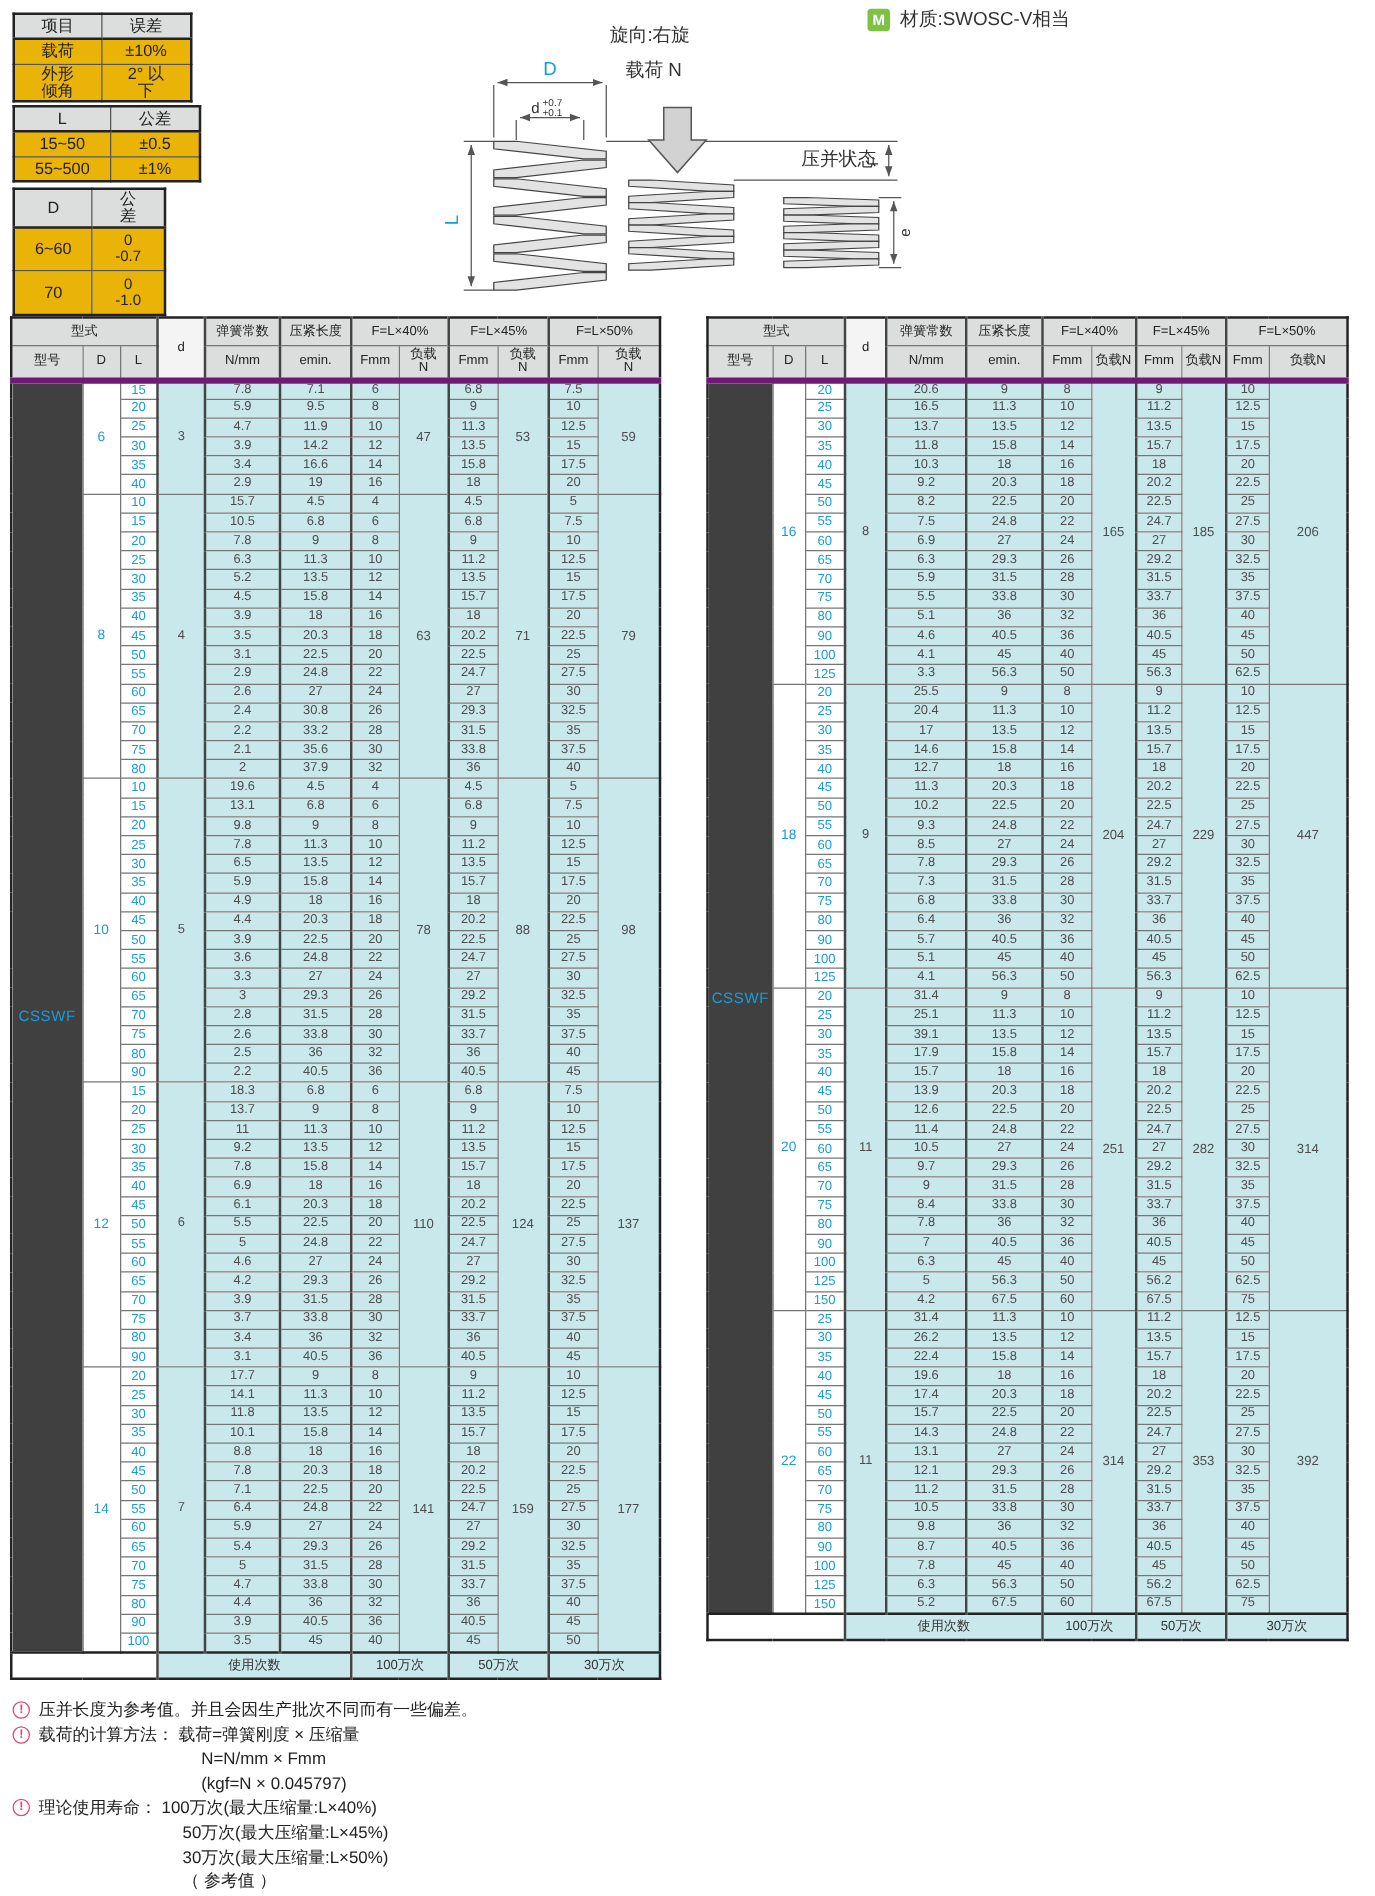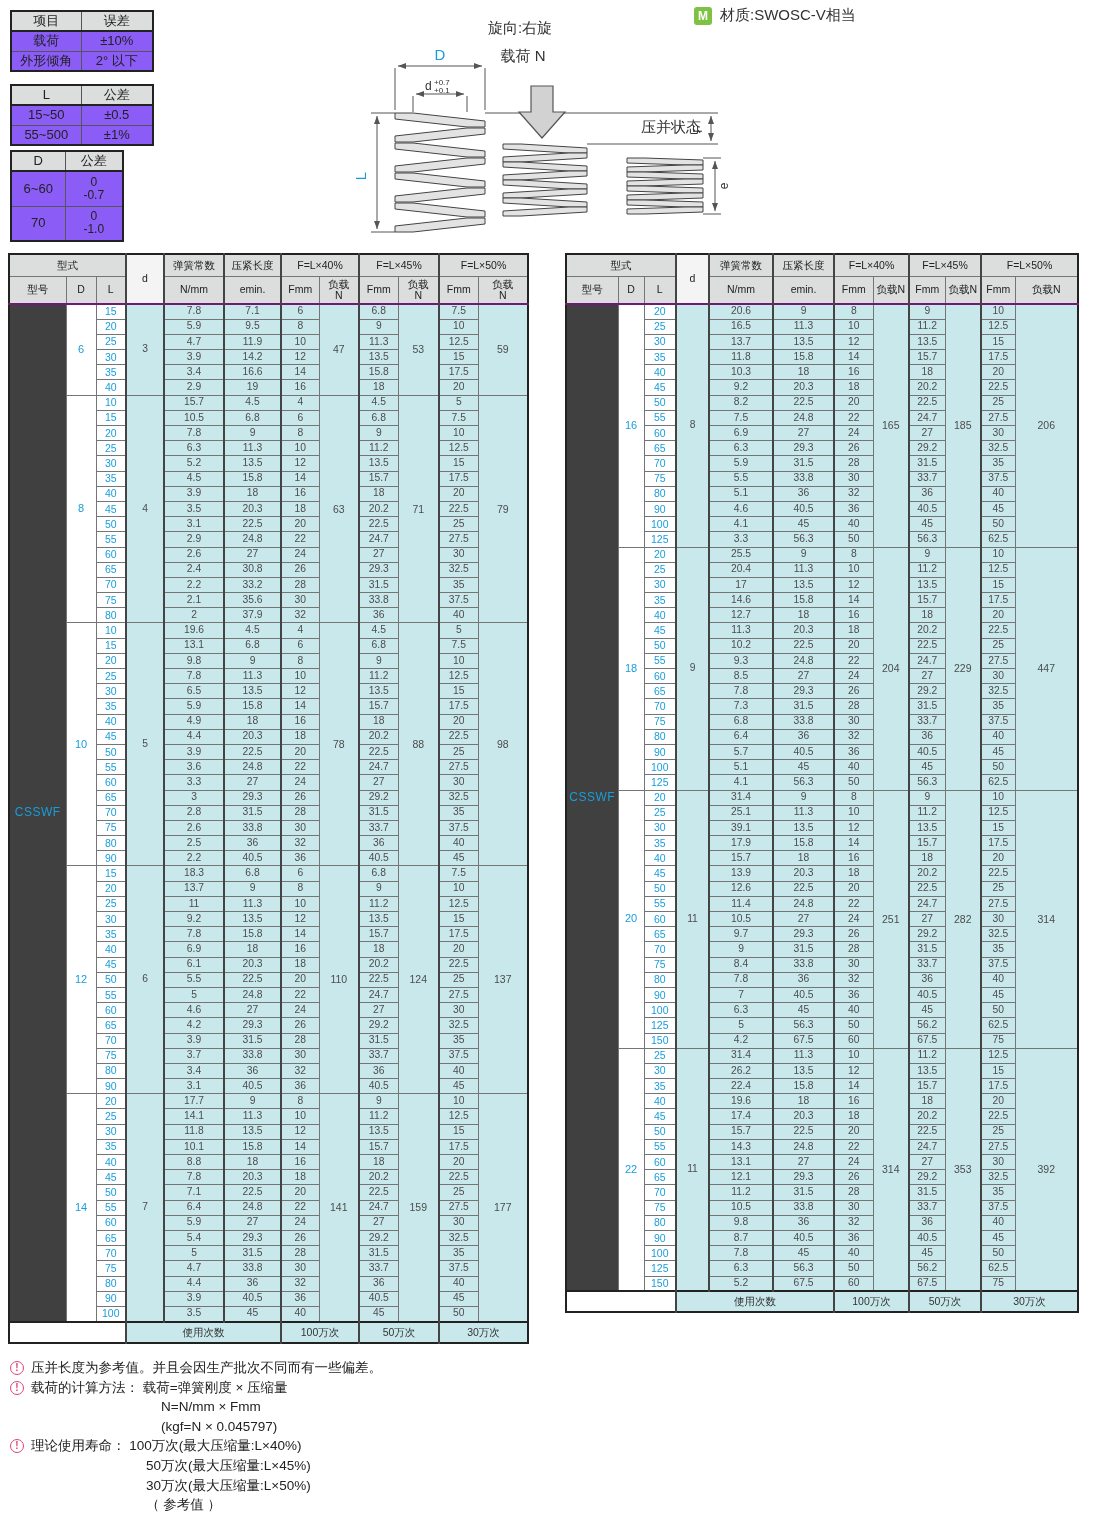--- a/index.html
+++ b/index.html
@@ -4,24 +4,24 @@
 <style>
   * { box-sizing: border-box; margin:0; padding:0; }
   html,body { background:#fff; }
   body { font-family:"Liberation Sans","DejaVu Sans",sans-serif; }
   .page { position:relative; width:1100px; height:1517px; background:#fff; overflow:hidden; }
 
   
   .info-table { border-collapse:collapse; position:absolute; border:2px solid #222; }
   .info-table th, .info-table td {
     border:1px solid #555; font-size:13px; color:#222; text-align:center;
-    height:20px; padding:0 1px; font-weight:normal; line-height:1.1;
+    height:20px; padding:0 16px; font-weight:normal; line-height:1.1;
   }
   .info-table thead th { background:#dcdddd; border-bottom:2px solid #222; }
-  .info-table td { background:#8b5cf6; }
+  .info-table td { background:#eab308; }
   .info-table td.multi { height:35px; font-size:12px; line-height:13px; }
 
   
   .material { position:absolute; left:694px; top:6px; font-size:15px; color:#333;
     display:flex; align-items:center; }
   .m-badge { display:inline-block; width:18px; height:18px; background:#7dc242; color:#fff;
     font-size:12px; font-weight:bold; text-align:center; line-height:18px; border-radius:3px;
     margin-right:8px; }
 
   
@@ -33,21 +33,21 @@
 
   
   .spec-wrap { position:absolute; top:253px; }
   .spec-table { border-collapse:collapse; table-layout:fixed; border:2px solid #222; }
   .spec-table th, .spec-table td {
     border:1px solid #757575; padding:0 1px; text-align:center; overflow:hidden;
     line-height:1.05; }
   .spec-table thead th { background:#dcdddd; font-weight:normal; font-size:10.5px; color:#222; }
   .spec-table thead tr.hrow1 th { height:22px; }
   .spec-table thead tr.hrow2 th { height:28px; }
-  .spec-table thead { border-bottom:2px solid #701a75; }
+  .spec-table thead { border-bottom:5px solid #701a75; }
   .spec-table thead th.dhead { background:#f4f4f4; }
   .spec-table tbody td { height:15.2px; font-size:10.3px; color:#4c4c4c; background:#c9e8ec; }
   .spec-table td.model { background:#404040; color:#189dd9; font-size:12px; letter-spacing:.5px; }
   .spec-table td.dval  { background:#fff; color:#189dd9; font-size:11px; }
   .spec-table td.lval  { background:#fff; color:#189dd9; font-size:10.5px; }
   .spec-table td.dsmall{ color:#4c4c4c; }
   .spec-table td.loadcell { font-size:10.5px; }
   .spec-table .sb { border-left:2px solid #444; }
   .spec-table tfoot td { height:21px; font-size:10.5px; color:#333; background:#c9e8ec;
     border-top:2px solid #222; }

